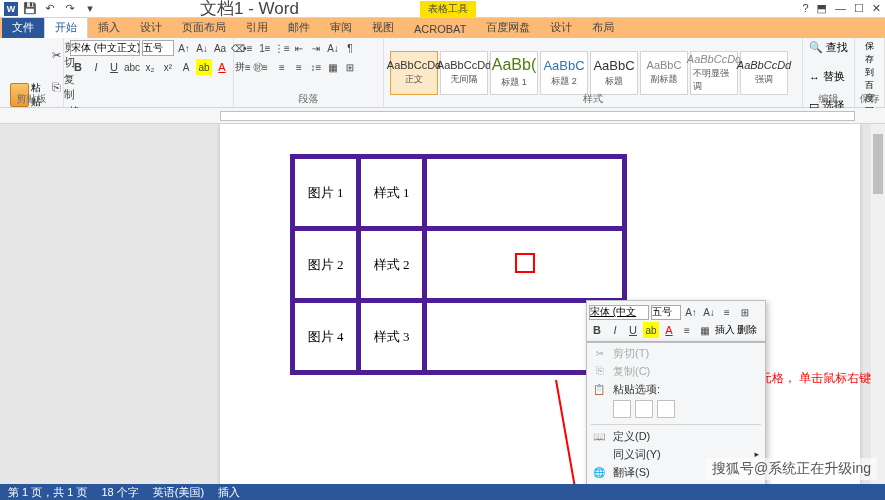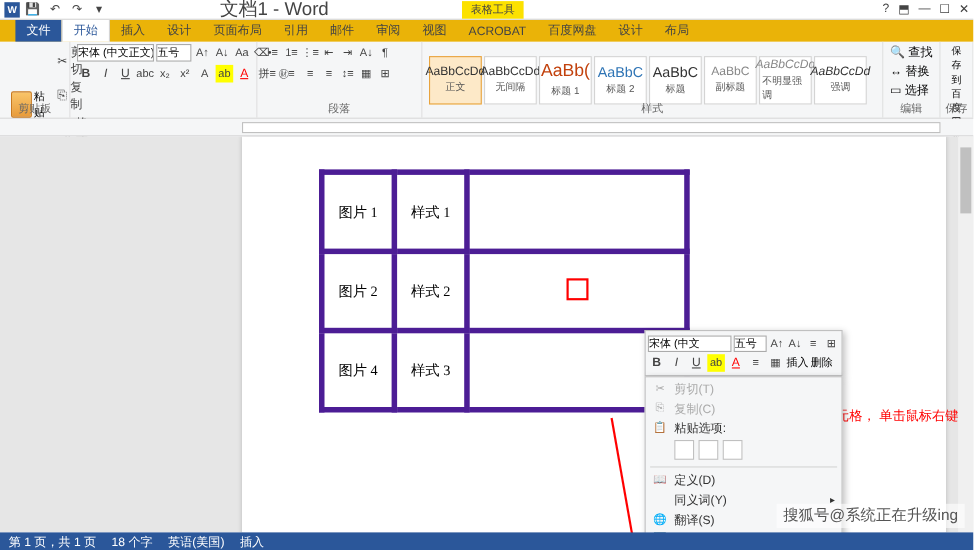--- a/index.html
+++ b/index.html
@@ -8,21 +8,21 @@
 
 .titlebar { height: 18px; background: #fff; display: flex; align-items: center; position: relative; border-bottom: 1px solid #d4d4d4; }
 .titlebar-left { display: flex; gap: 4px; padding-left: 4px; }
 .w-icon { width: 14px; height: 14px; background: #2b579a; color:#fff; font-size:9px; font-weight:bold; display:flex; align-items:center; justify-content:center; }
 .qat-btn { width: 16px; height: 14px; display:flex; align-items:center; justify-content:center; color:#444; }
 .doc-title { position:absolute; left:200px; font-size:17px; color:#444; }
 .tool-context { position:absolute; left:420px; background:#fce100; padding:1px 8px; font-size:10px; color:#444; }
 .win-controls { position:absolute; right:4px; display:flex; gap:8px; color:#444; font-size:11px; }
 
 
-.tabs { height: 20px; background:#eab308; display:flex; align-items:end; padding-left:14px; }
+.tabs { height: 20px; background:#fdba74; display:flex; align-items:end; padding-left:2px; }
 .tab { padding:3px 10px; font-size:11px; color:#444; cursor:pointer; }
 .tab.file { background:#2b579a; color:#fff; }
 .tab.active { background:#fff; color:#2b579a; border:1px solid #d4d4d4; border-bottom:none;text-align:center; }
 .tab.context { color:#444; }
 
 
 .ribbon { height: 70px; background:#f5f6f7; border-bottom:1px solid #d4d4d4; display:flex; position:relative; }
 .ribbon-group { border-right:1px solid #e0e0e0; padding:2px 6px; display:flex; flex-direction:column; justify-content:space-between; position:relative; }
 .group-label { position:absolute; bottom:1px; left:0; right:0; text-align:center; font-size:10px; color:#666; }
 .group-body { flex:1; display:flex; align-items:center; gap:2px; }
@@ -42,21 +42,21 @@
 .btn-sm { width:16px; height:16px; display:inline-flex; align-items:center; justify-content:center; color:#444; font-size:10px; border:1px solid transparent; }
 
 .para-row { display:flex; gap:1px; }
 
 .styles-gallery { display:flex; gap:2px; align-items:center; }
 .style-item { width:48px; height:44px; border:1px solid #d4d4d4; background:#fff; display:flex; flex-direction:column; align-items:center; justify-content:center; padding:2px; }
 .style-item.sel { border-color:#e8a33d; background:#fde9c8; }
 .style-prev { font-size:11px; color:#333; }
 .style-lbl { font-size:9px; color:#555; margin-top:2px; }
 
-.edit-group { display:flex; flex-direction:column; gap:2px; font-size:10px; }
+.edit-group { display:flex; flex-direction:column; gap:14px; font-size:10px; }
 
 
 .ruler-h { height:16px; background:#f5f6f7; border-bottom:1px solid #d4d4d4; position:relative; }
 .ruler-strip { position:absolute; left:220px; right:30px; top:3px; height:10px; background:#fff; border:1px solid #c0c0c0; }
 
 
 .doc-area { position:absolute; top:124px; left:0; right:0; bottom:16px; background:#e6e6e6; overflow:hidden; }
 .page { position:absolute; left:220px; top:0; width:640px; height:800px; background:#fff; box-shadow:0 0 4px rgba(0,0,0,0.2); }
 .tbl { position:absolute; left:70px; top:30px; border-collapse:collapse; }
 .tbl td { border:5px solid #4c1d95; width:66px; height:72px; text-align:center; font-size:13px; font-family:"SimSun"; }
@@ -218,21 +218,21 @@
       <div class="styles-gallery">
         <div class="style-item sel">
             <div class="style-prev">AaBbCcDd</div>
             <div class="style-lbl">正文</div>
           </div>
         <div class="style-item">
             <div class="style-prev">AaBbCcDd</div>
             <div class="style-lbl">无间隔</div>
           </div>
         <div class="style-item">
-            <div class="style-prev" style="font-size:16px;color:#c2410c">AaBb(</div>
+            <div class="style-prev" style="font-size:16px;color:#4d7c0f">AaBb(</div>
             <div class="style-lbl">标题 1</div>
           </div>
         <div class="style-item">
             <div class="style-prev" style="font-size:13px;color:#2e74b5">AaBbC</div>
             <div class="style-lbl">标题 2</div>
           </div>
         <div class="style-item">
             <div class="style-prev" style="font-size:13px">AaBbC</div>
             <div class="style-lbl">标题</div>
           </div>
@@ -295,21 +295,21 @@
       </table>
   </div>
 </div>
 
 <div class="red-note">光标定位在插入图片单元格，
 单击鼠标右键</div>
 <div class="arrow-line"></div>
 
 <div class="mini-toolbar">
   <div class="mini-row">
-    <input class="sel" style="width: 76px;" value="宋体 (中文">
+    <input class="sel" style="width: 60px; text-decoration: underline;" value="宋体 (中文">
     <input class="sel" style="width: 30px;" value="五号">
     <span class="btn-sm">A↑</span>
     <span class="btn-sm">A↓</span>
     <span class="btn-sm">≡</span>
     <span class="btn-sm">⊞</span>
   </div>
   <div class="mini-row">
     <span class="btn-sm">
         <b>B</b>
       </span>

